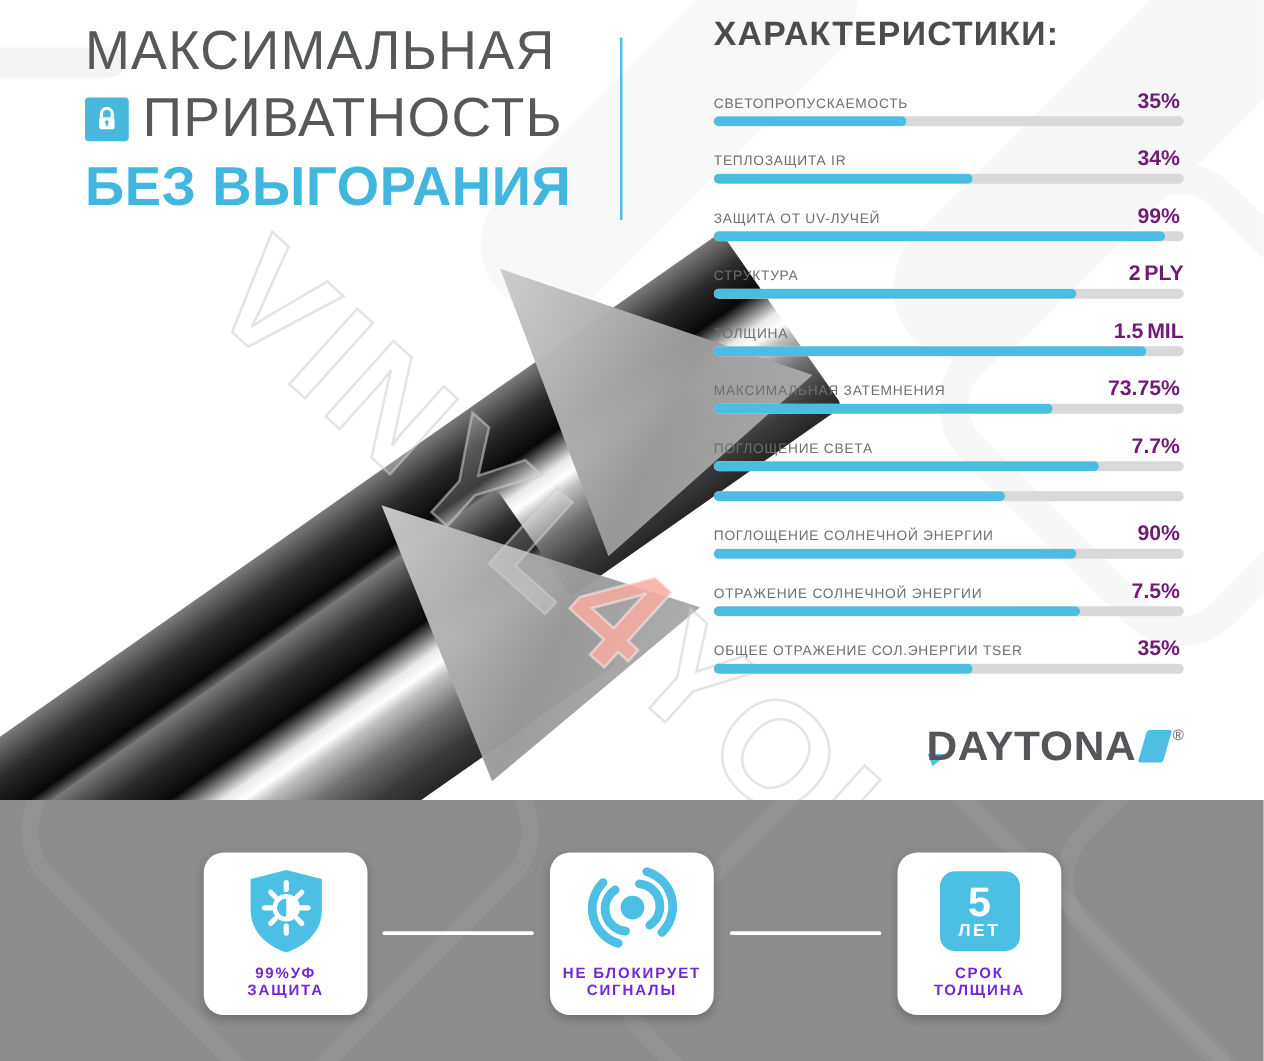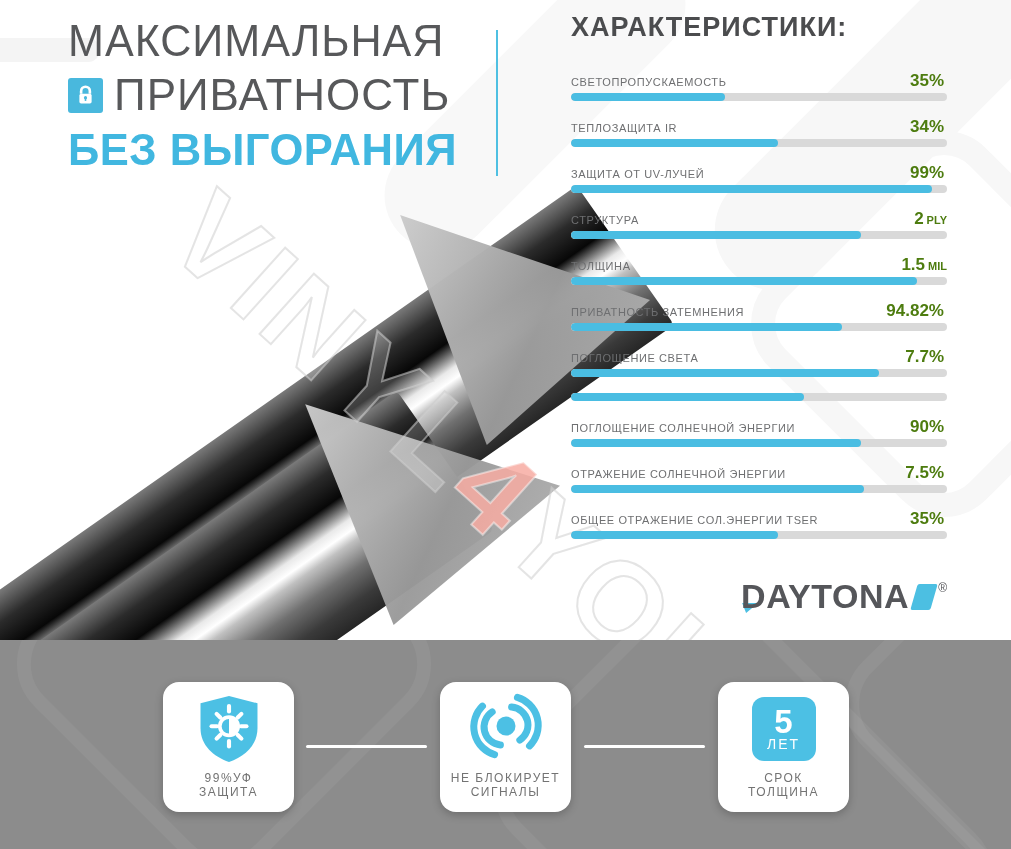--- a/index.html
+++ b/index.html
@@ -41,23 +41,23 @@
     font-size:118px;font-weight:700;letter-spacing:6px;white-space:nowrap;
     color:rgba(255,255,255,.22);-webkit-text-stroke:2px rgba(205,205,205,.55);}
   .watermark .wm4{color:rgba(247,172,162,.85);-webkit-text-stroke:2px rgba(255,255,255,.45);}
 
   
   .specs{position:absolute;left:571px;top:12px;width:376px;z-index:3;}
   .specs-title{font-size:27px;font-weight:800;color:#4b4c4e;letter-spacing:1px;margin-bottom:28px;}
   .spec-row{margin-bottom:16px;}
   .spec-top{display:flex;justify-content:space-between;align-items:baseline;height:22px;}
   .spec-label{font-size:11px;color:#6e6f71;letter-spacing:.6px;}
-  .spec-value{color:#4d7c0f;white-space:nowrap;}
+  .spec-value{color:#701a75;white-space:nowrap;}
   .spec-value .v{font-size:17px;font-weight:700;}
-  .spec-value .u{font-size:11px;font-weight:700;margin-left:3px;}
+  .spec-value .u{font-size:17px;font-weight:700;margin-left:3px;}
   .spec-bar{height:8px;border-radius:4px;background:#d9d9d9;overflow:hidden;}
   .spec-fill{height:100%;border-radius:4px;background:#4abde2;}
 
   
   .logo-wrap{position:absolute;left:571px;top:578px;width:376px;z-index:3;display:flex;justify-content:flex-end;align-items:flex-end;}
   .logo{position:relative;display:inline-flex;align-items:center;}
   .logo-text{font-size:33px;font-weight:800;color:#55565a;letter-spacing:.5px;transform:scaleX(1.03);transform-origin:right;}
   .logo-accent-tri{position:absolute;left:-4px;bottom:3px;width:16px;height:10px;background:#4cbfe2;
     clip-path:polygon(0 0,100% 0,25% 100%);}
   .logo-slash{width:20px;height:26px;background:#4cbfe2;transform:skewX(-16deg);margin-left:5px;border-radius:2px;}
@@ -71,25 +71,25 @@
   .fdecor3{left:880px;top:-80px;width:260px;height:260px;transform:rotate(45deg);}
   .connector{position:absolute;top:105px;height:3px;background:#ffffff;border-radius:2px;}
   .conn1{left:306px;width:121px;}
   .conn2{left:584px;width:121px;}
   .card{position:absolute;top:42px;width:131px;height:130px;background:#ffffff;border-radius:16px;
     box-shadow:0 3px 8px rgba(0,0,0,.22);display:flex;flex-direction:column;align-items:center;
     justify-content:space-between;padding:11px 4px 13px;box-sizing:border-box;}
   .card1{left:163px;}
   .card2{left:440px;}
   .card3{left:718px;}
-  .card-text{text-align:center;font-size:12px;font-weight:400;color:#737373;letter-spacing:1.5px;line-height:14px;}
+  .card-text{text-align:center;font-size:12px;font-weight:700;color:#6d28d9;letter-spacing:1.5px;line-height:14px;}
   .years-box{width:64px;height:64px;background:#4cc0e4;border-radius:12px;display:flex;flex-direction:column;
     align-items:center;justify-content:center;color:#fff;margin-top:4px;}
   .years-num{font-size:33px;font-weight:800;line-height:30px;}
-  .years-unit{font-size:14px;font-weight:400;letter-spacing:2px;line-height:15px;}
+  .years-unit{font-size:14px;font-weight:700;letter-spacing:2px;line-height:15px;}
 </style>
 </head>
 <body>
 
 <div class="decor decor-band-tr"></div>
 <div class="decor decor-frame-r"></div>
 <div class="decor decor-band-l"></div>
 <div class="decor decor-band-m"></div>
 
 <div class="rolls">
@@ -166,22 +166,22 @@
       <span class="spec-label">ТОЛЩИНА</span>
       <span class="spec-value"><span class="v">1.5</span><span class="u">MIL</span></span>
     </div>
     <div class="spec-bar">
         <div class="spec-fill" style="width: 92%;"></div>
       </div>
   </div>
 
   <div class="spec-row">
     <div class="spec-top">
-      <span class="spec-label">ПРИВАТНОСТЬ ЗАТЕМНЕНИЯ</span>
-      <span class="spec-value"><span class="v">94.82%</span><span class="u"></span></span>
+      <span class="spec-label">МАКСИМАЛЬНАЯ ЗАТЕМНЕНИЯ</span>
+      <span class="spec-value"><span class="v">73.75%</span><span class="u"></span></span>
     </div>
     <div class="spec-bar">
         <div class="spec-fill" style="width: 72%;"></div>
       </div>
   </div>
 
   <div class="spec-row">
     <div class="spec-top">
       <span class="spec-label">ПОГЛОЩЕНИЕ СВЕТА</span>
       <span class="spec-value"><span class="v">7.7%</span><span class="u"></span></span>

